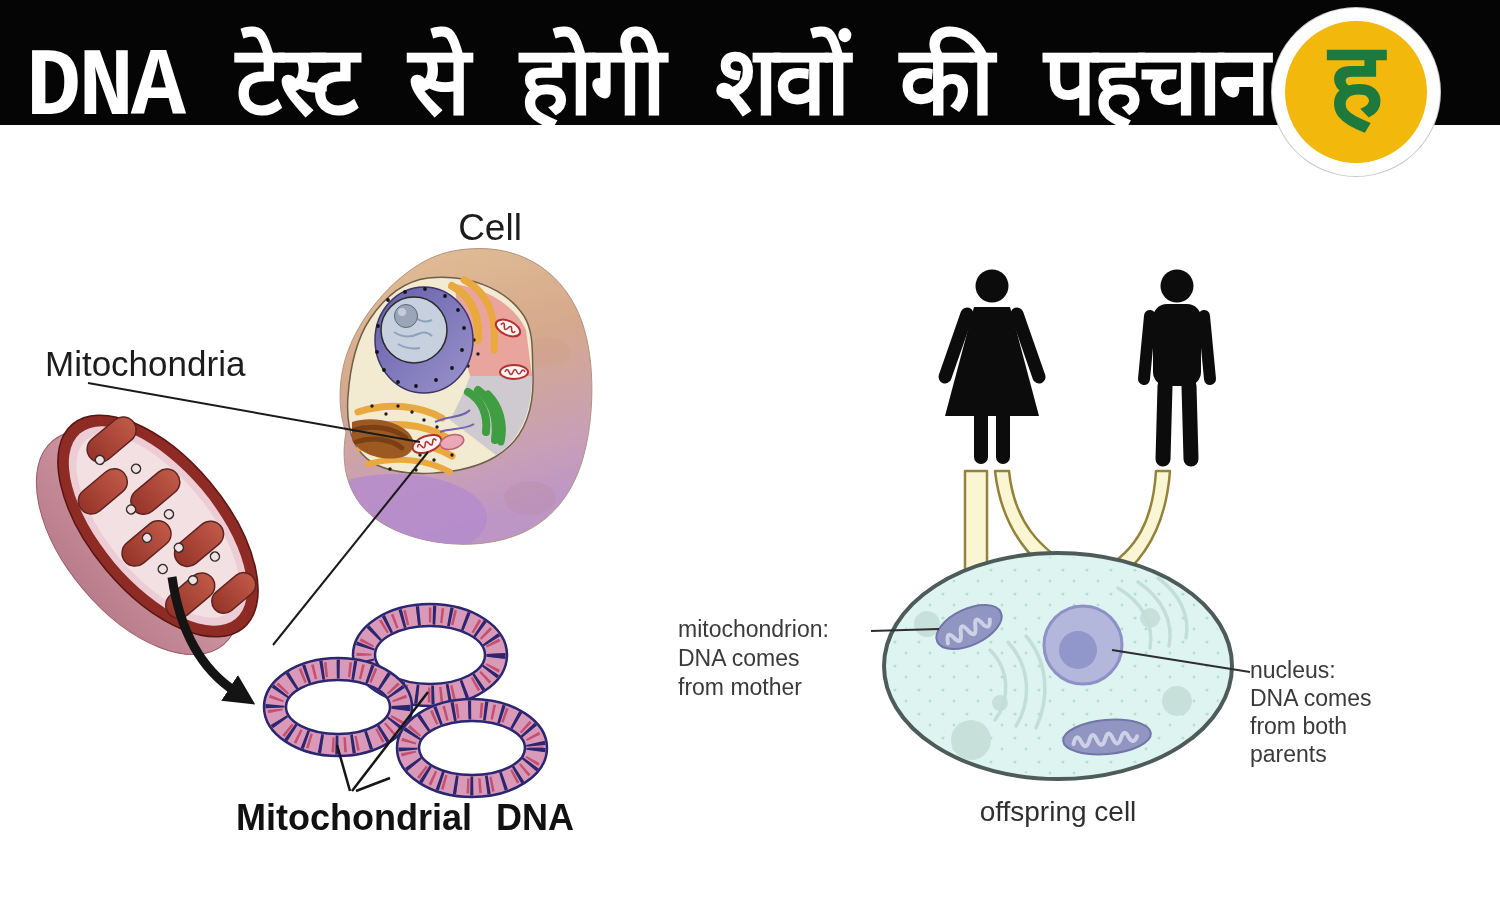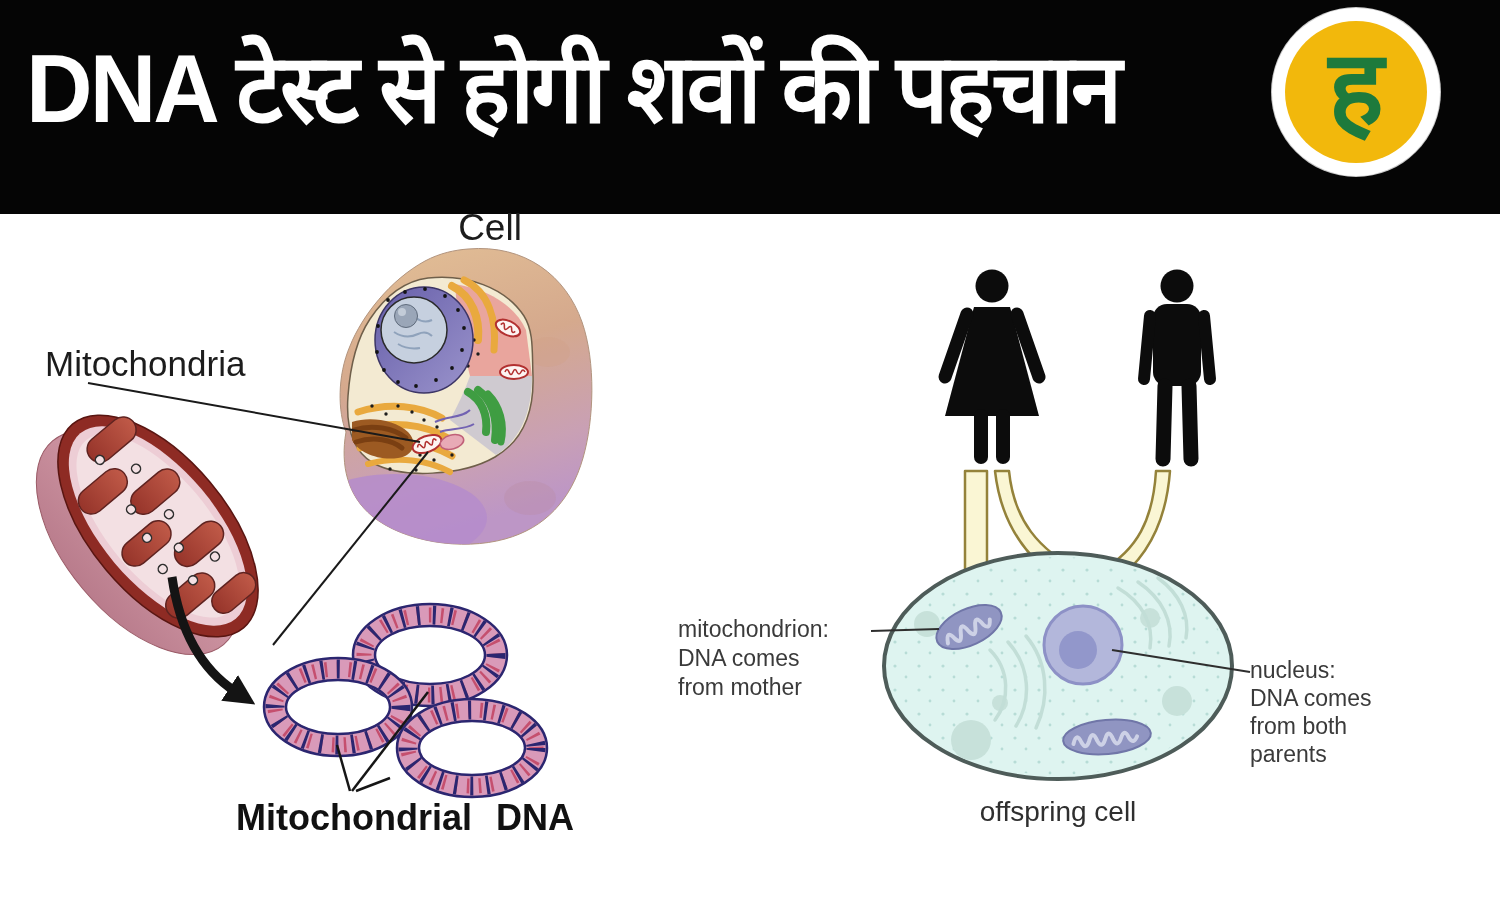--- a/index.html
+++ b/index.html
@@ -2,22 +2,23 @@
 <html><head>
 <meta charset="utf-8">
 <style>
   html,body{margin:0;padding:0;}
   body{
     width:1500px;height:900px;position:relative;overflow:hidden;
     background:#ffffff;font-family:"Liberation Sans",sans-serif;
   }
   
   .header-bar{
-    position:absolute;left:0;top:0;width:1500px;height:214px;
+    position:absolute;left:0;top:0;width:1500px;height:125px;
     background:#050505;
+    font-family:Liberation Mono, monospace;
   }
   .headline{
     position:absolute;left:26px;top:0;height:177px;line-height:177px;
     color:#ffffff;font-size:96px;font-weight:800;letter-spacing:-3px;
     white-space:nowrap;transform:scaleX(.96);transform-origin:left center;
   }
   .logo{
     position:absolute;left:1272px;top:8px;width:168px;height:168px;
     background:#ffffff;border-radius:50%;box-shadow:0 0 0 1px #c9c9c9;
   }

